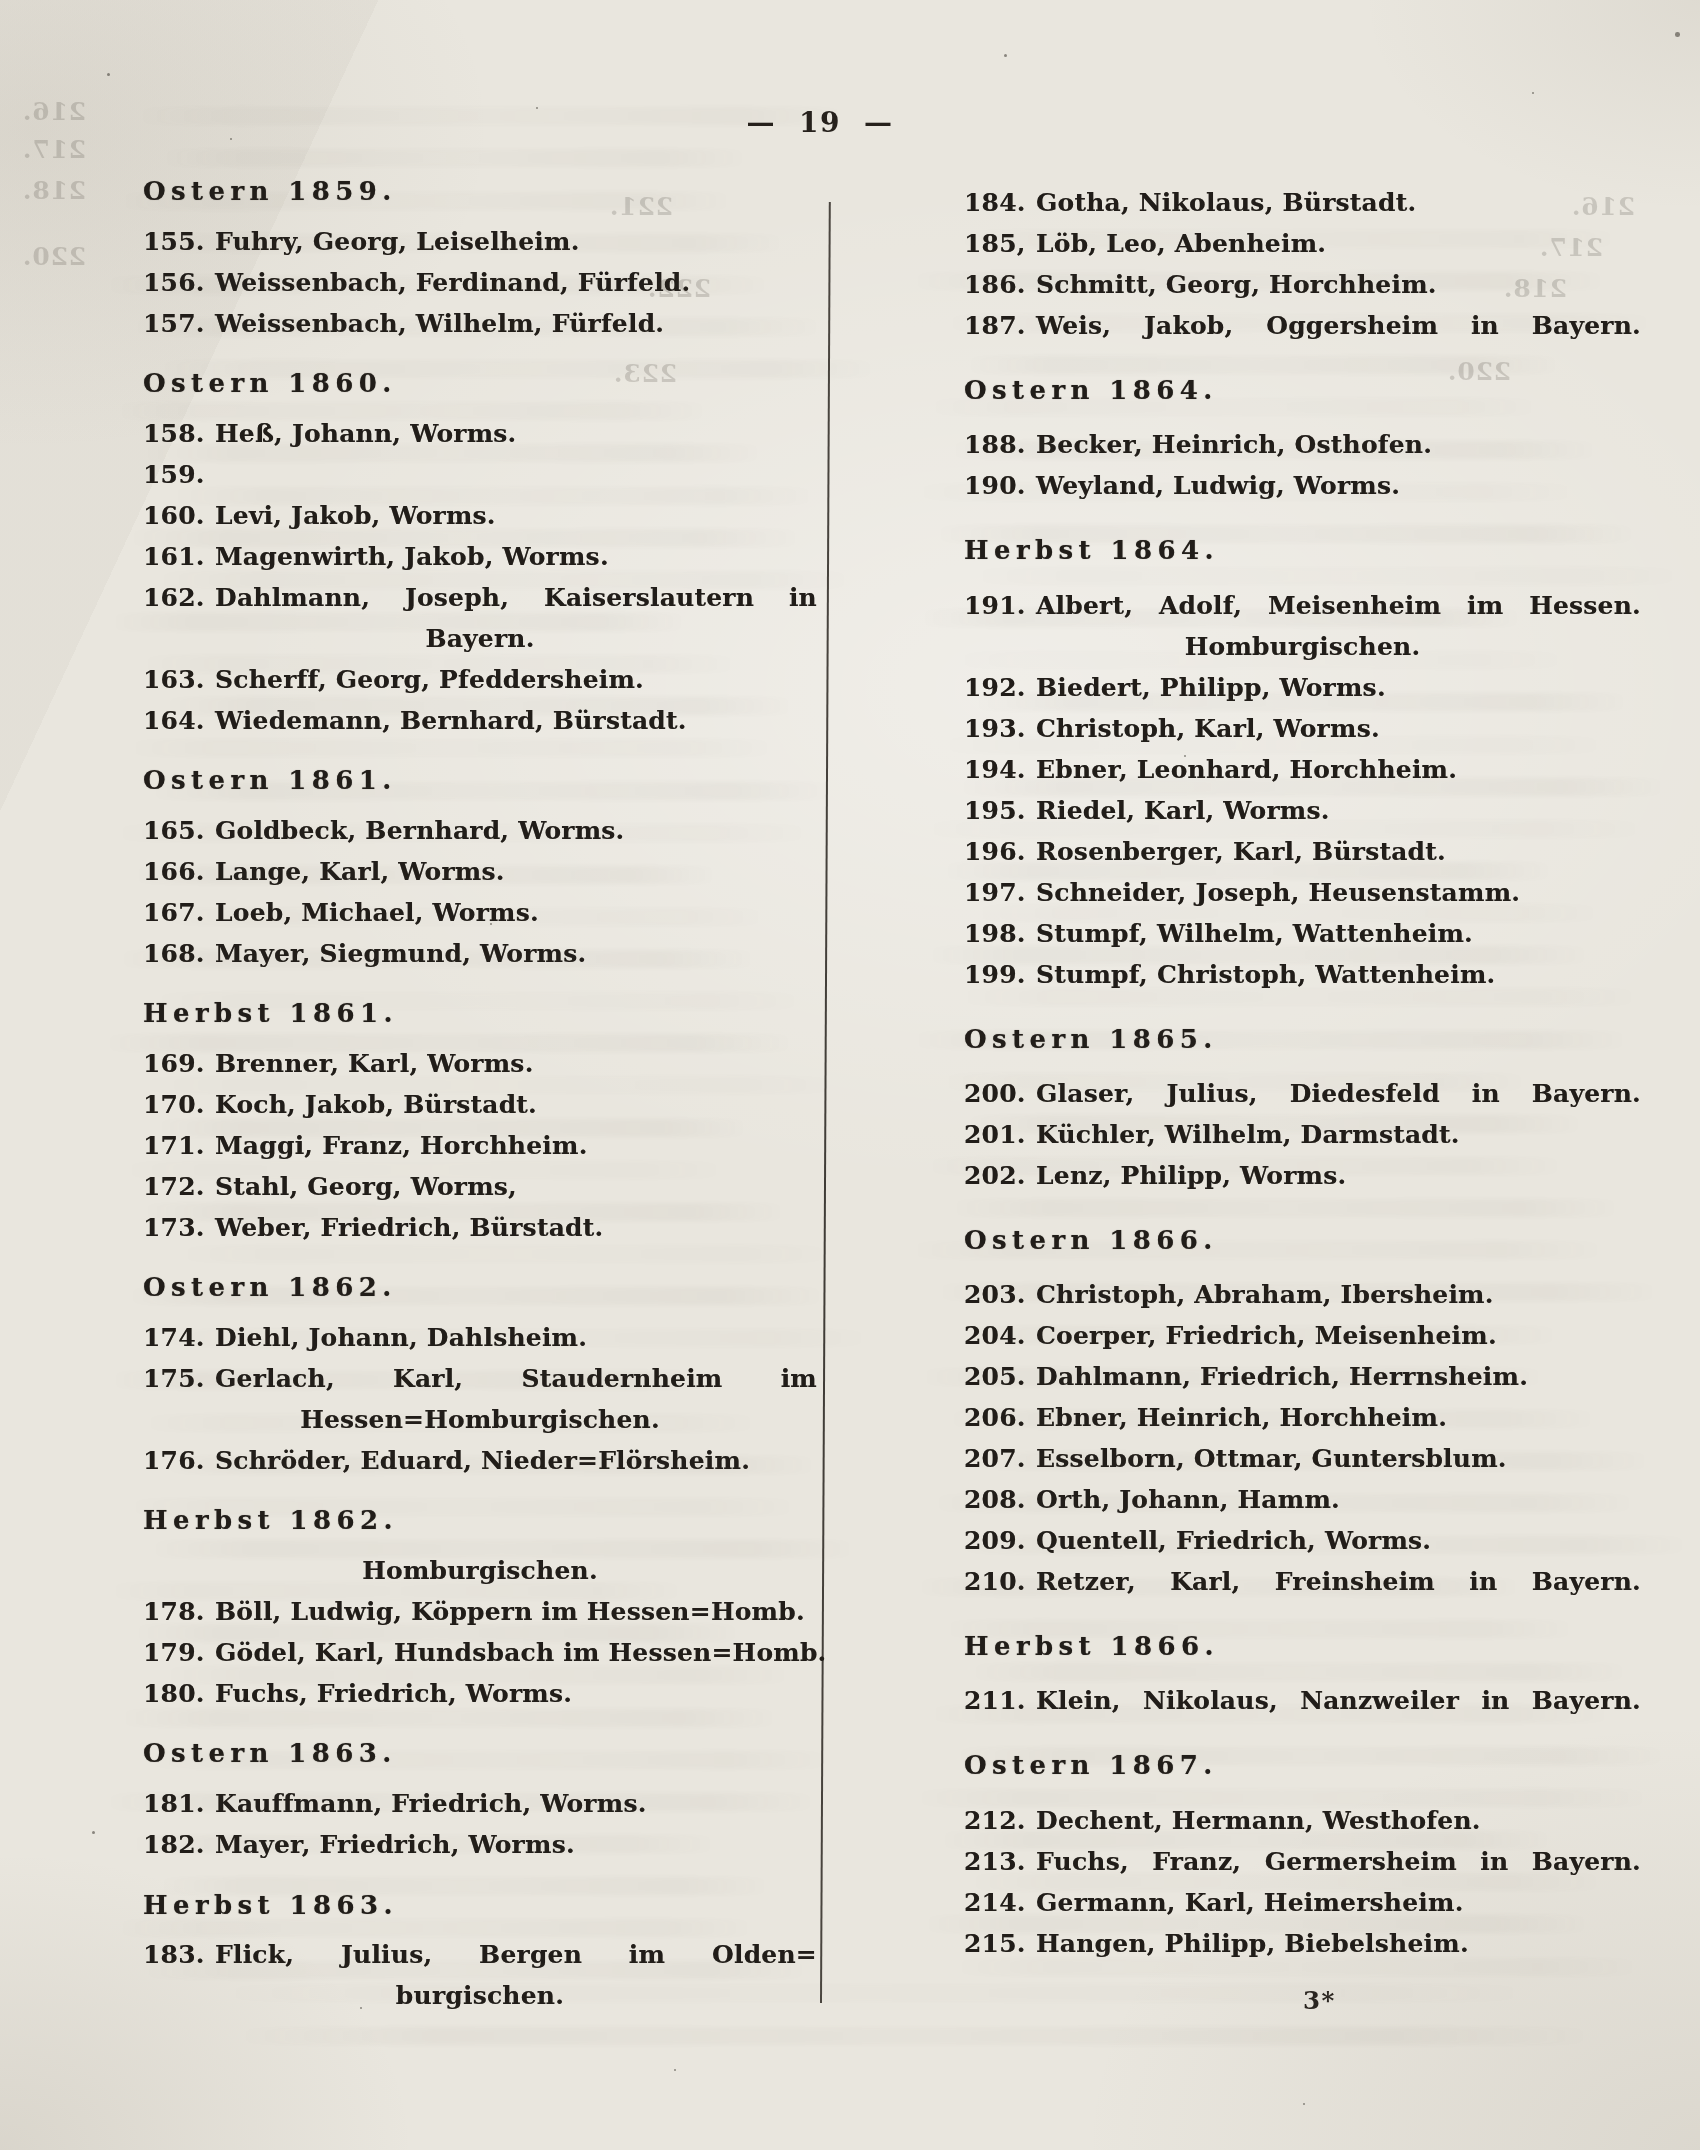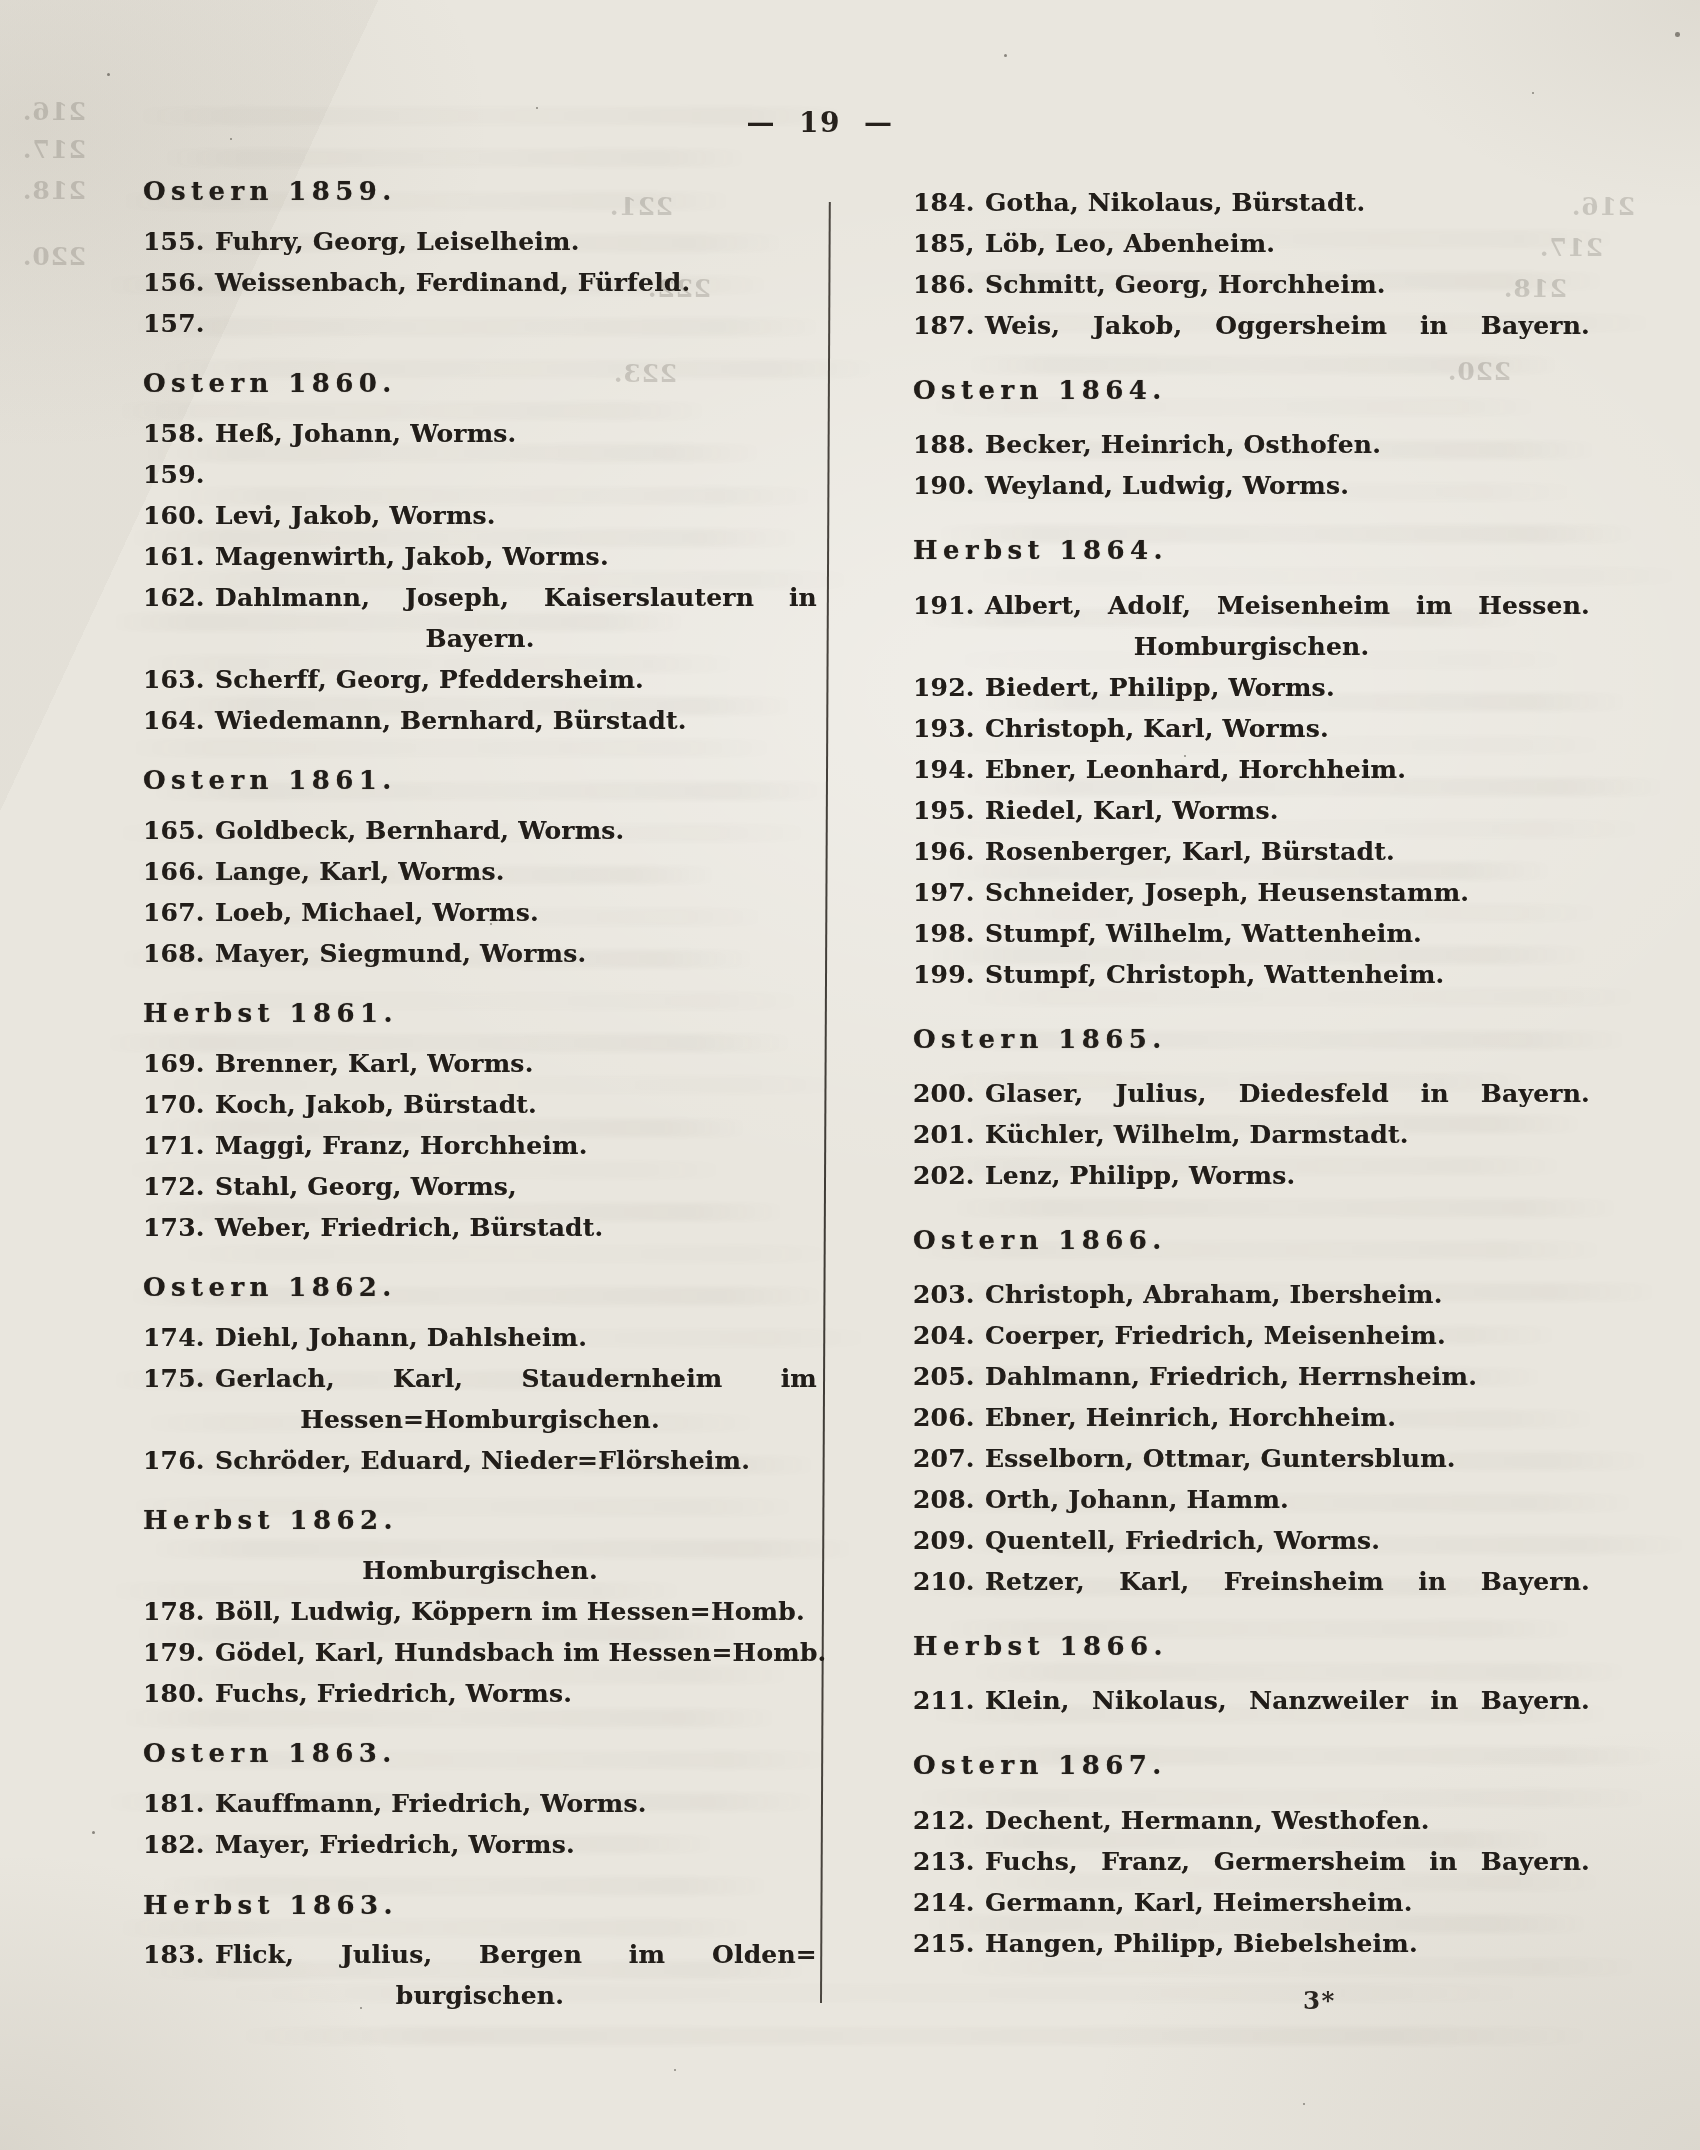--- a/index.html
+++ b/index.html
@@ -19,21 +19,21 @@
       #e9e6de;
   }
   .page-header{
     position:absolute;top:106px;left:0;width:1640px;
     text-align:center;font-size:28px;font-weight:bold;letter-spacing:1.5px;
     color:#26211c;
   }
   .page-header .dash{margin:0 23px;}
   .col{position:absolute;}
   .col-left{left:143px;top:170px;width:674px;}
-  .col-right{left:913px;top:182px;width:677px;}
+  .col-right{left:964px;top:182px;width:677px;}
   .heading{
     text-align:left;font-size:26px;line-height:43px;font-weight:bold;
     letter-spacing:5.4px;margin:18.4px 0 7.7px;white-space:nowrap;
     text-shadow:0 0 0.8px rgba(30,25,18,.55);
   }
   .col-right .heading{margin:23px 0 12.3px;}
   .section:first-child .heading{margin-top:0;}
   .entry{display:flex;font-size:25px;line-height:41px;font-weight:bold;letter-spacing:0.2px;
     text-shadow:0 0 0.6px rgba(30,25,18,.5);}
   .num{width:72px;flex:none;}
@@ -77,20 +77,21 @@
         <div class="entry">
           <span class="num">155.</span>
           <span class="txt">Fuhry, Georg, Leiselheim.</span>
         </div>
         <div class="entry">
           <span class="num">156.</span>
           <span class="txt">Weissenbach, Ferdinand, Fürfeld.</span>
         </div>
         <div class="entry">
           <span class="num">157.</span>
+          <span class="txt">Weissenbach, Wilhelm, Fürfeld.</span>
         </div>
       </div>
       <div class="section">
         <div class="heading">Ostern 1860.</div>
         <div class="entry">
           <span class="num">158.</span>
           <span class="txt">Heß, Johann, Worms.</span>
         </div>
         <div class="entry">
           <span class="num">159.</span>

